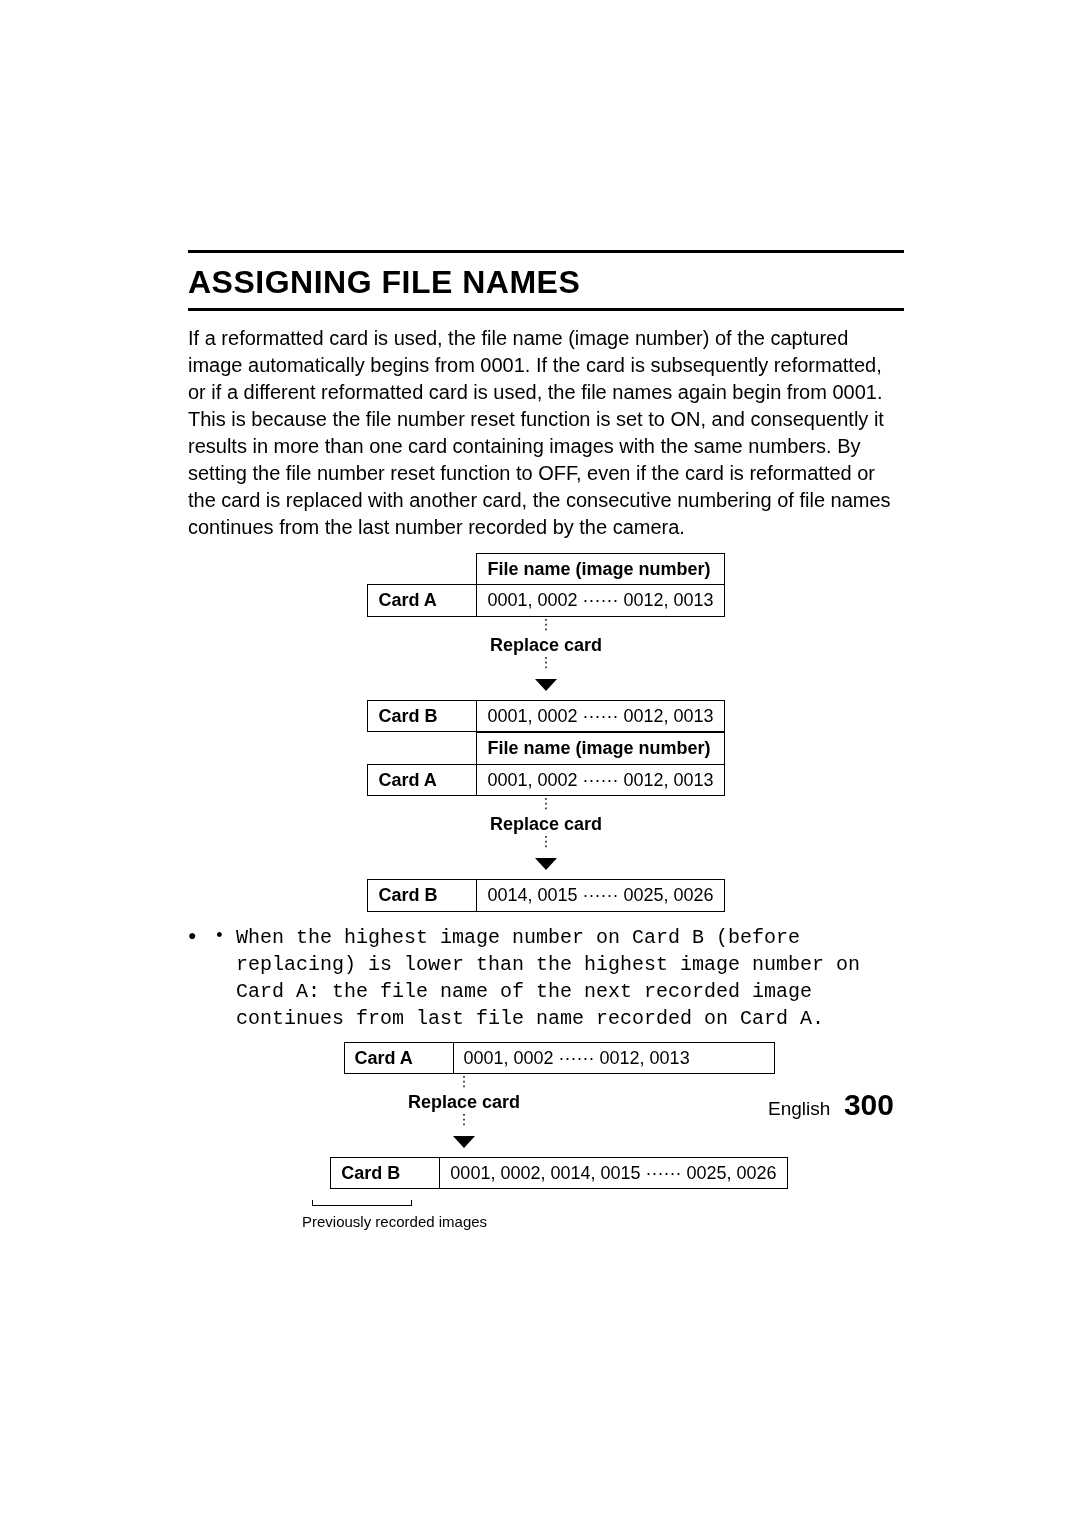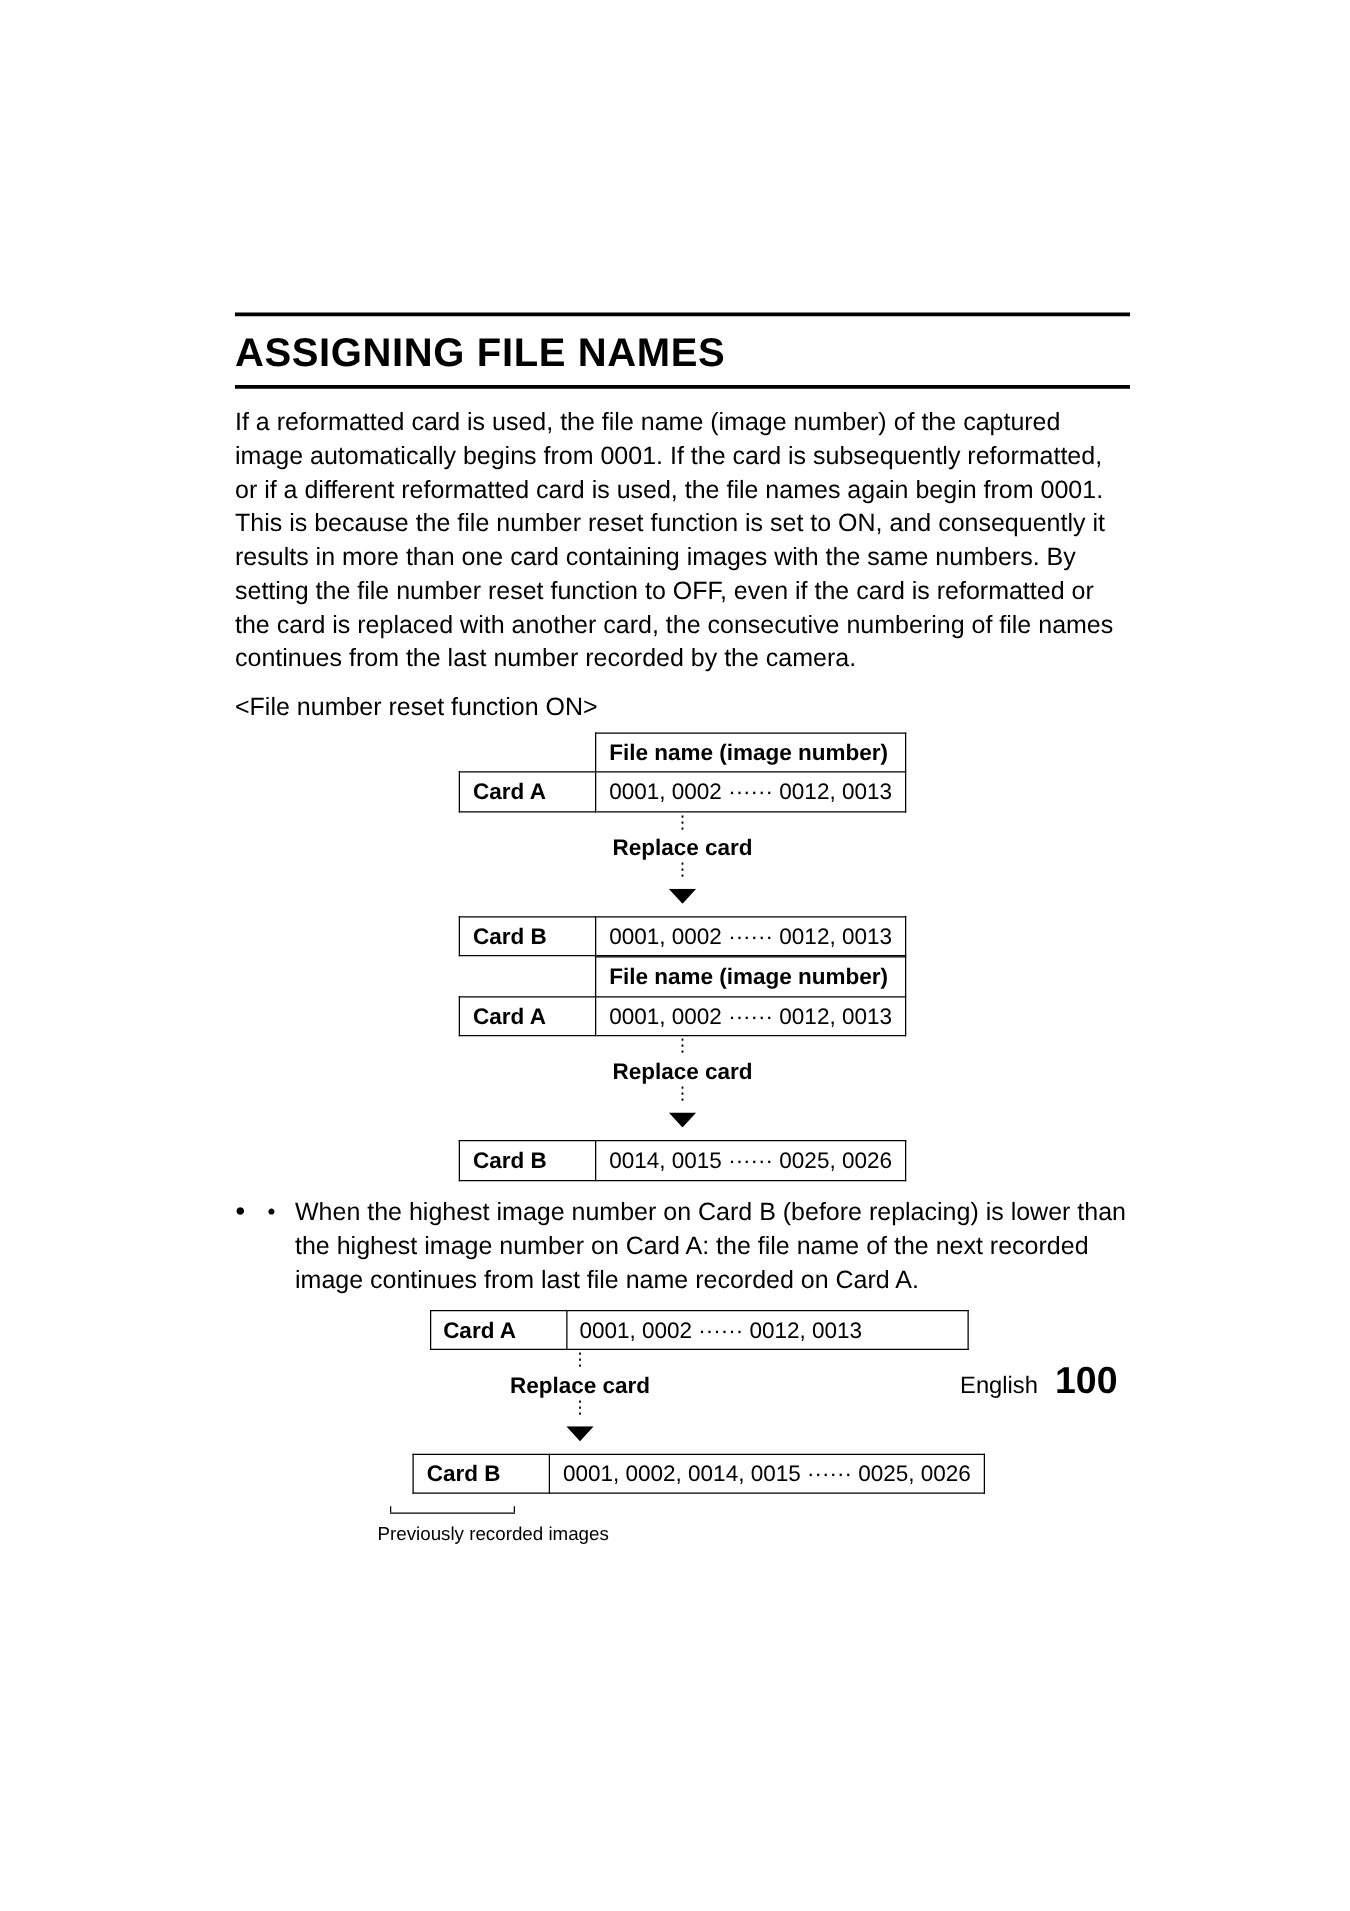--- a/index.html
+++ b/index.html
@@ -90,20 +90,21 @@
     content: "\25CF";
     position: absolute;
     left: 0;
     top: 2px;
     font-size: 14px;
   }
   ul.sub {
     list-style: none;
     padding: 0;
     margin: 4px 0 0 0;
+    font-family: Liberation Mono, monospace;
   }
   ul.sub > li {
     position: relative;
     padding-left: 22px;
     margin-bottom: 6px;
   }
   ul.sub > li::before {
     content: "\2022";
     position: absolute;
     left: 0;
@@ -153,21 +154,20 @@
 <body>
 
 <div class="page">
 
   <div class="title-block">
     <h1>ASSIGNING FILE NAMES</h1>
   </div>
 
   <p class="body">If a reformatted card is used, the file name (image number) of the captured image automatically begins from 0001. If the card is subsequently reformatted, or if a different reformatted card is used, the file names again begin from 0001. This is because the file number reset function is set to ON, and consequently it results in more than one card containing images with the same numbers. By setting the file number reset function to OFF, even if the card is reformatted or the card is replaced with another card, the consecutive numbering of file names continues from the last number recorded by the camera.</p>
 
-  <div class="anglelabel">&lt;File number reset function ON&gt;</div>
 
   <div class="small-table-wrap">
     <table class="tbl">
       <tbody>
           <tr>
         <td class="rowlabel" style="border:none;background:transparent;"></td>
         <th>File name (image number)</th>
       </tr>
       <tr>
         <td class="rowlabel">Card A</td>
@@ -270,16 +270,16 @@
     </tbody>
       </table>
     <div class="bracket-note">
       <span class="brk" style="width:100px;"></span><br>
       <span style="display:inline-block; margin-left:-10px;">Previously recorded images</span>
     </div>
   </div>
 
   <div class="footer">
     <span class="lang">English</span>
-    <span class="pg">100</span>
+    <span class="pg">300</span>
   </div>
 
 </div>
 
 </body></html>

